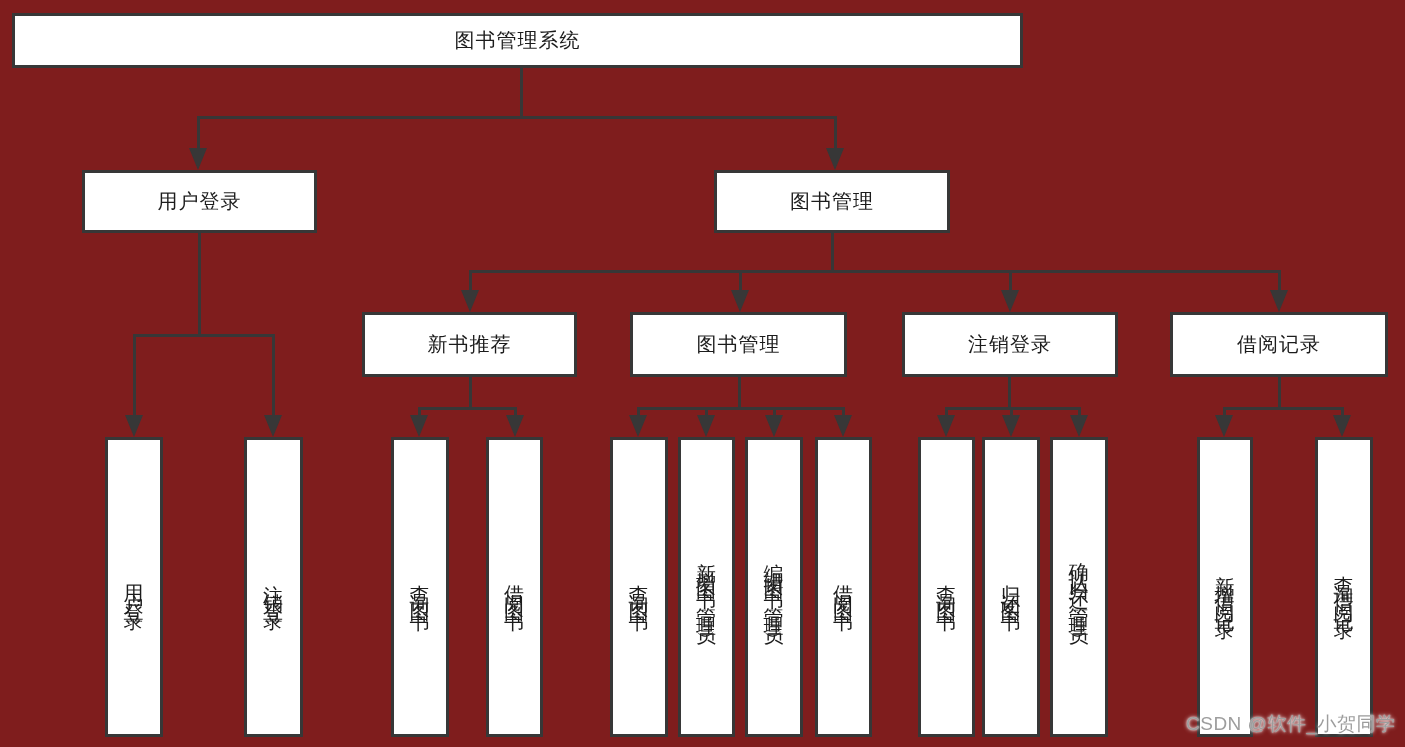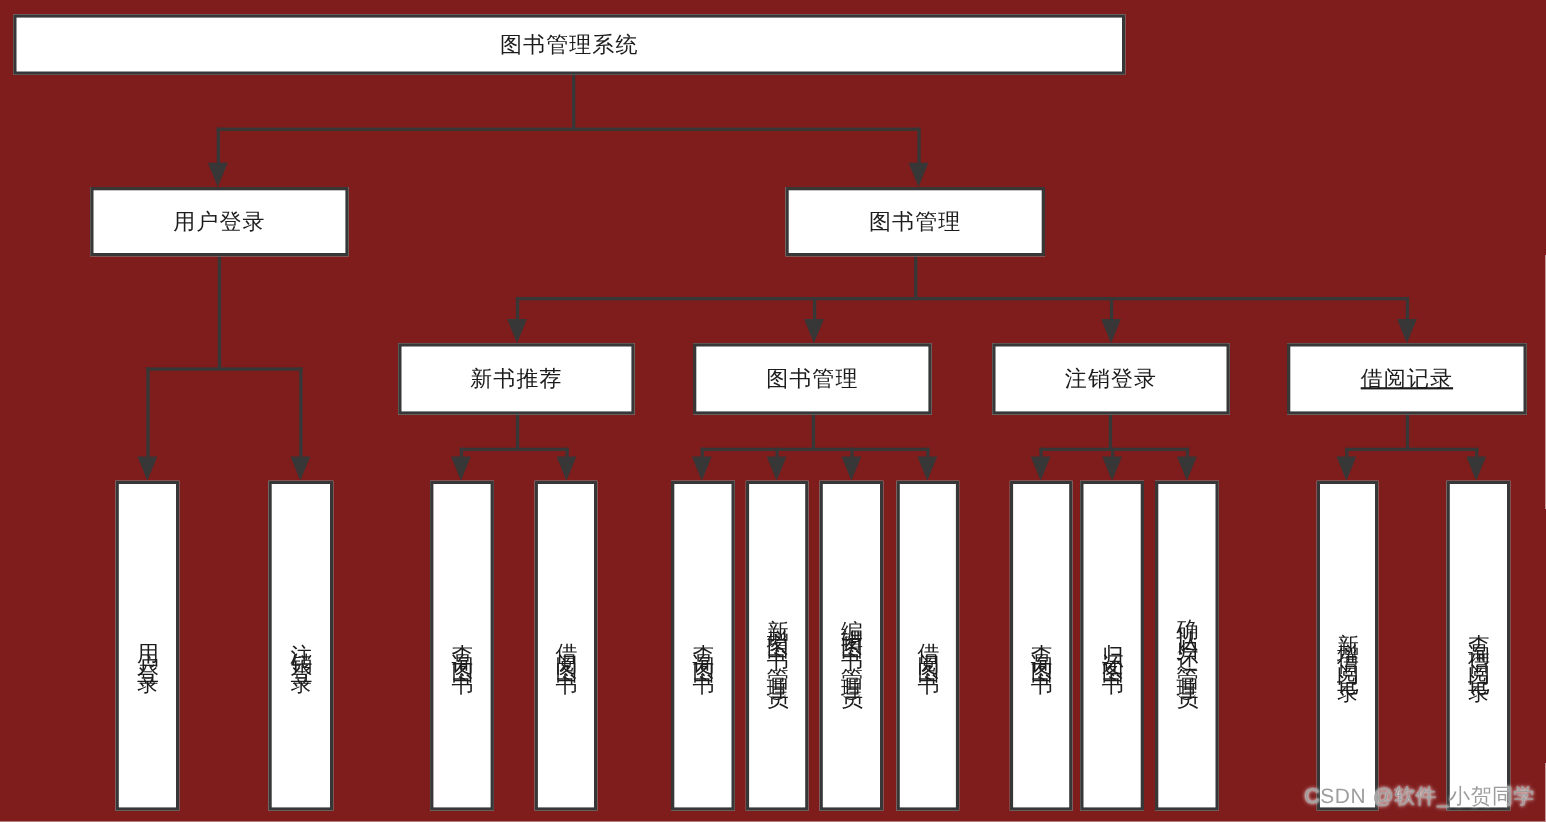--- a/index.html
+++ b/index.html
@@ -125,21 +125,21 @@
 
   <div class="box h" style="left:362px;top:312px;width:215px;height:65px;">
     <span>新书推荐</span>
   </div>
   <div class="box h" style="left:630px;top:312px;width:217px;height:65px;">
     <span>图书管理</span>
   </div>
   <div class="box h" style="left:902px;top:312px;width:216px;height:65px;">
     <span>注销登录</span>
   </div>
-  <div class="box h" style="left:1170px;top:312px;width:218px;height:65px;text-decoration:underline;">
+  <div class="box h" style="left:1170px;top:312px;width:218px;height:65px;">
     <span>借阅记录</span>
   </div>
 
   <div class="box v" style="left:105px;top:437px;width:58px;height:300px;">
     <span>用户登录</span>
   </div>
   <div class="box v" style="left:244px;top:437px;width:59px;height:300px;">
     <span>注销登录</span>
   </div>
   <div class="box v" style="left:391px;top:437px;width:58px;height:300px;">

